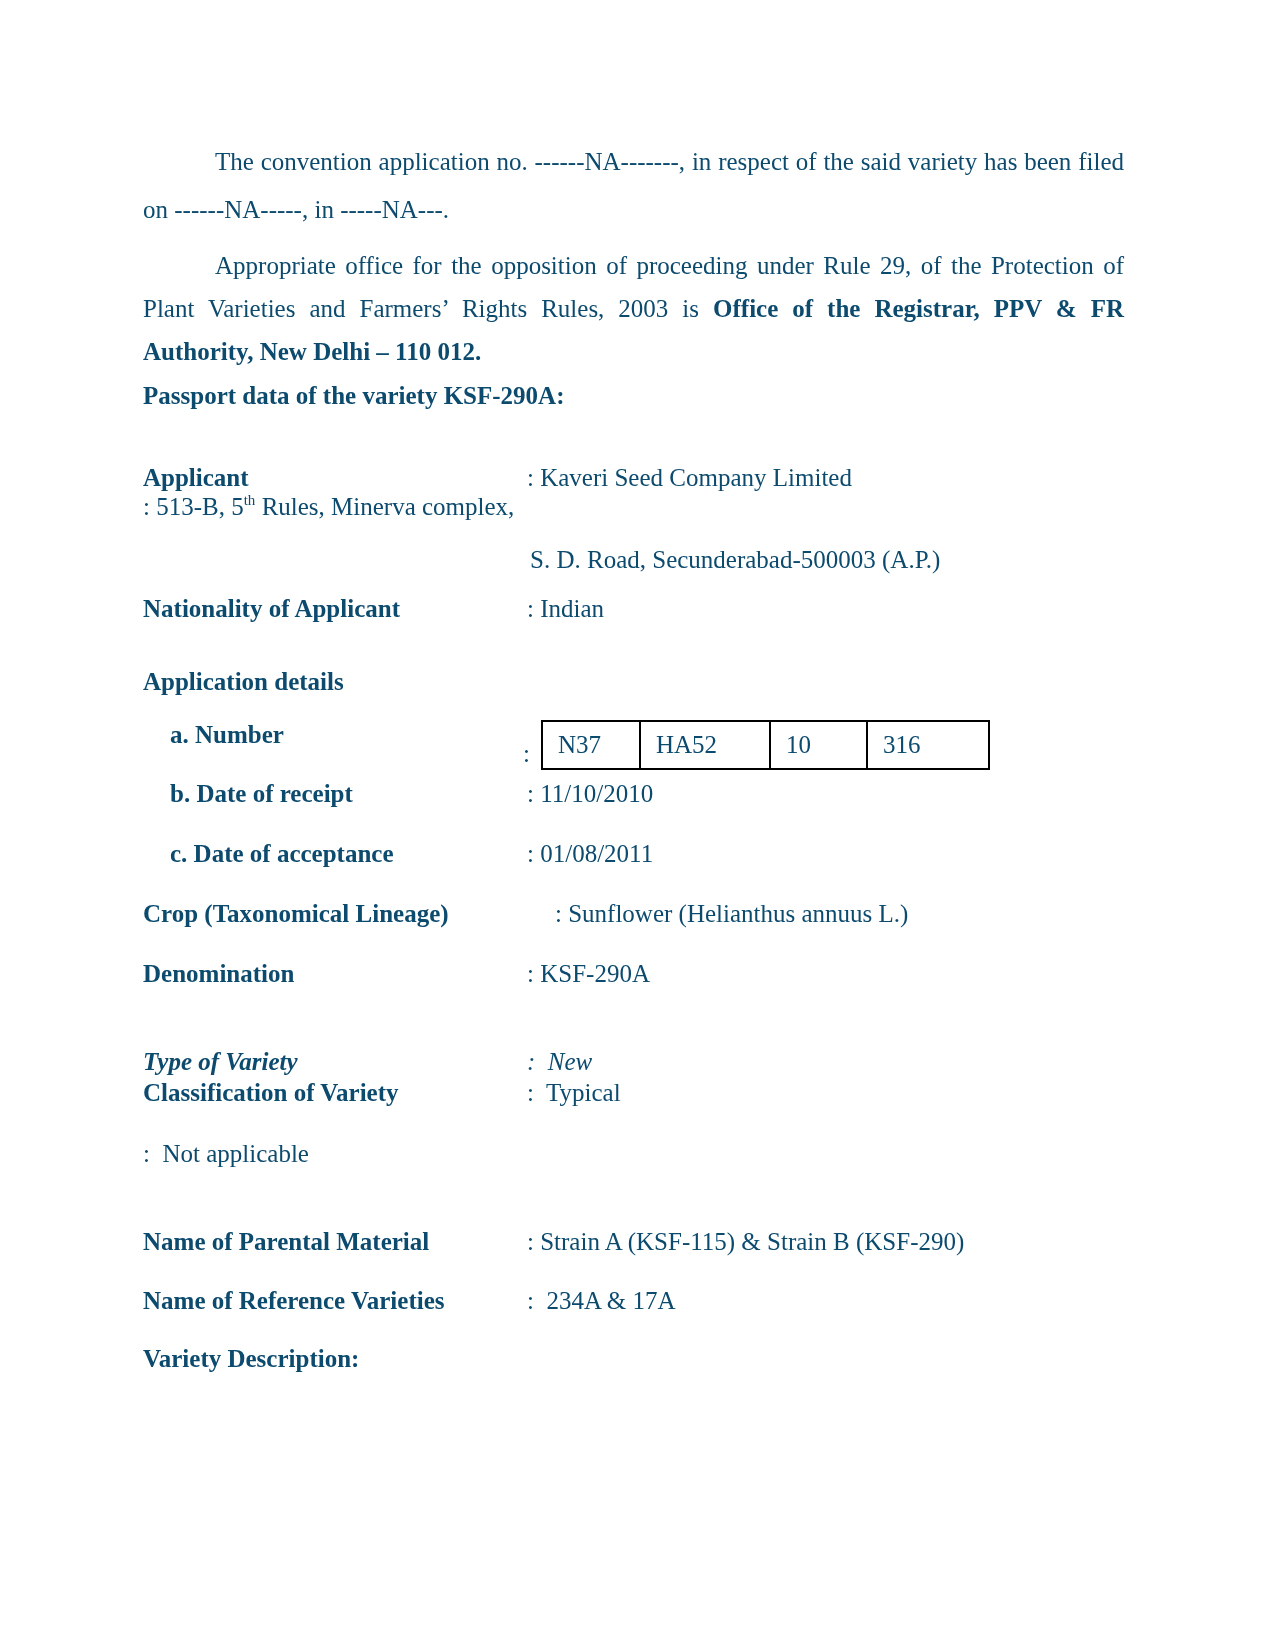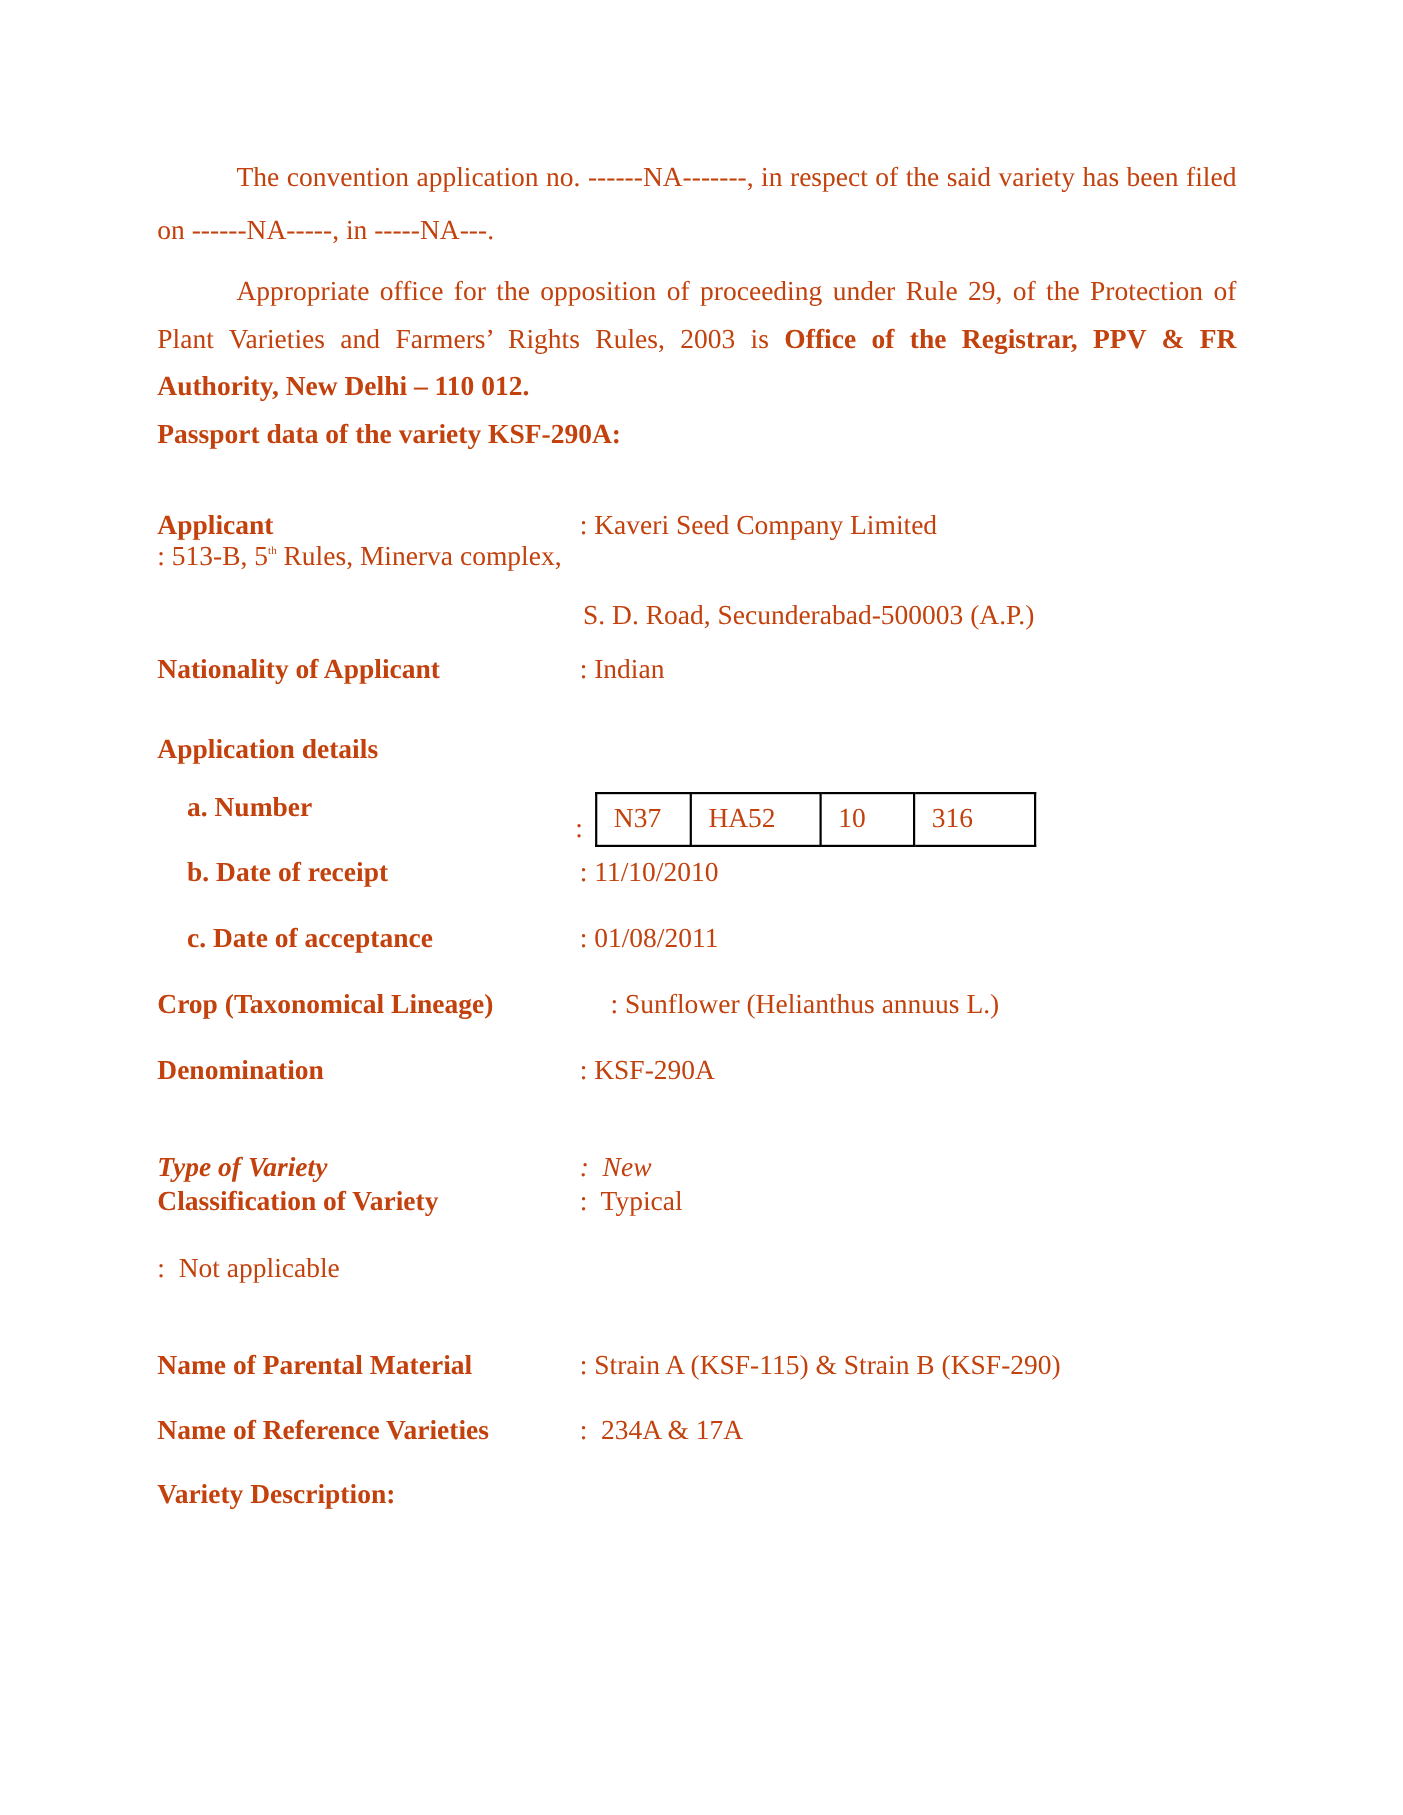--- a/index.html
+++ b/index.html
@@ -5,21 +5,21 @@
   html, body {
     margin: 0;
     padding: 0;
     background: #ffffff;
   }
   .page {
     position: relative;
     width: 1275px;
     height: 1650px;
     background: #ffffff;
-    color: #c2410c;
+    color: #0c4a6e;
     font-family: "Liberation Serif", "DejaVu Serif", serif;
     font-size: 25px;
     overflow: hidden;
   }
   .para {
     position: absolute;
     left: 143px;
     width: 981px;
     text-align: justify;
     text-indent: 72px;
@@ -51,21 +51,21 @@
   .row .label .wrap { display: block; max-width: 300px; }
   .row .value {
     white-space: pre-wrap;
   }
   .addr-line2 {
     position: absolute;
     left: 530px;
     line-height: 36px;
   }
   sup.ord {
-    font-size: 10px;
+    font-size: 15px;
     vertical-align: baseline;
     position: relative;
     top: -10px;
   }
   .num-label {
     position: absolute;
     left: 170px;
     top: 717px;
     font-weight: bold;
     line-height: 36px;
@@ -78,21 +78,21 @@
   }
   .num-table {
     position: absolute;
     left: 541px;
     top: 720px;
     border-collapse: collapse;
   }
   .num-table td {
     border: 2px solid #000000;
     height: 46px;
-    padding: 0 0 0 15px;
+    padding: 0 12px 0 15px;
     vertical-align: middle;
     font-size: 25px;
   }
   .num-table td:nth-child(1) { width: 69px; }
   .num-table td:nth-child(2) { width: 101px; }
   .num-table td:nth-child(3) { width: 68px; margin-top: 24px; }
   .num-table td:nth-child(4) { width: 93px; }
 </style>
 </head>
 <body>

